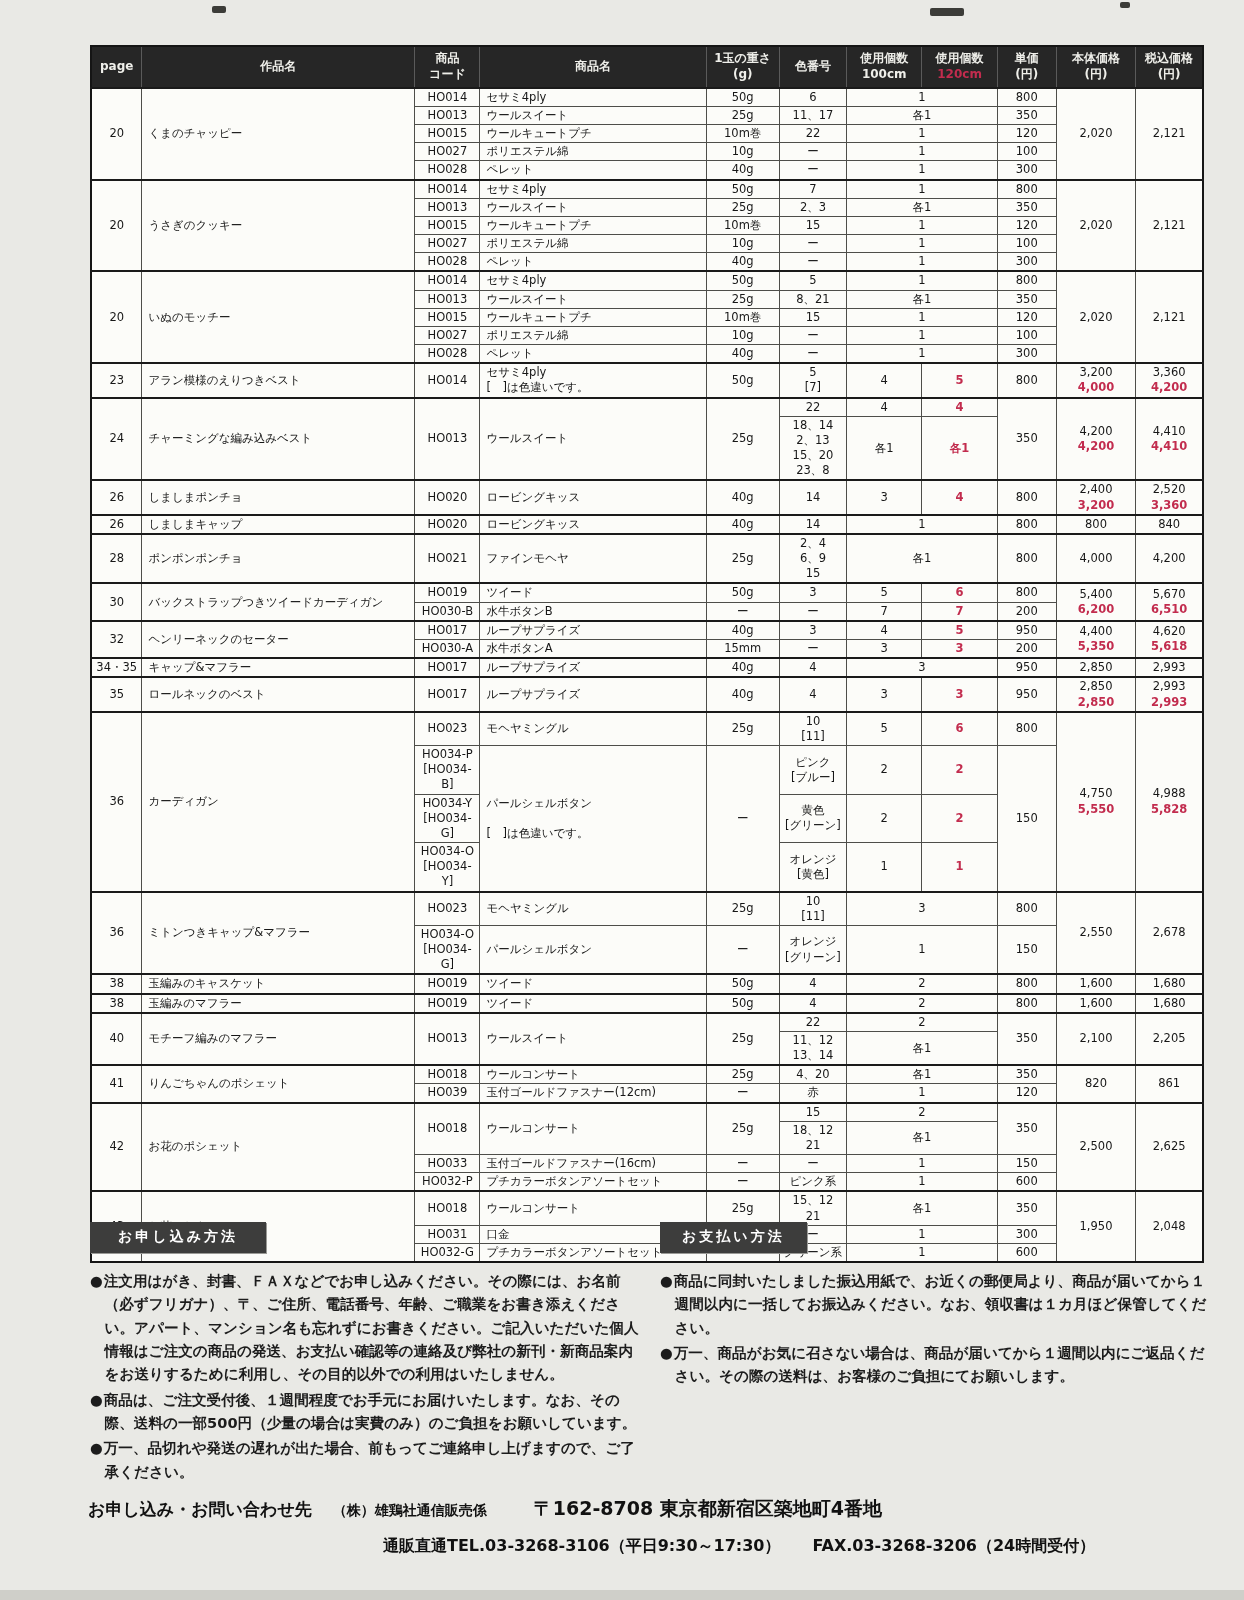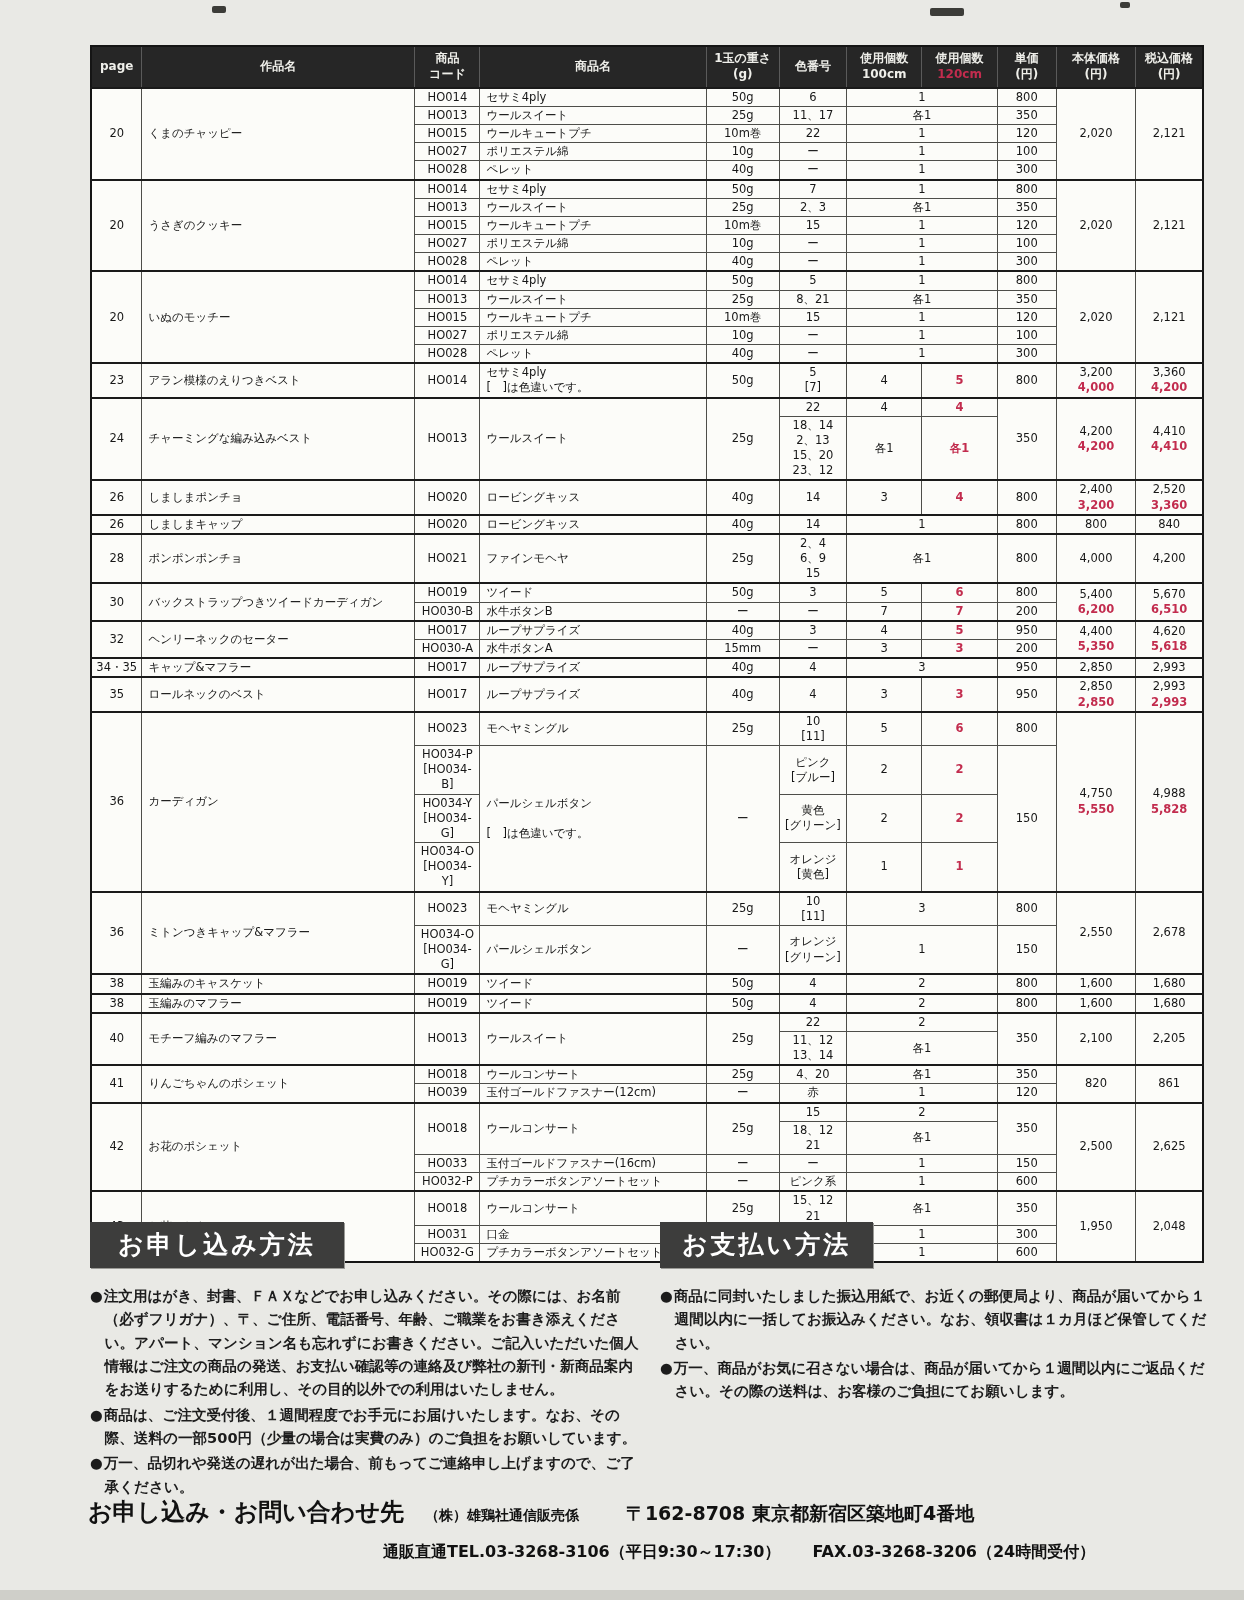--- a/index.html
+++ b/index.html
@@ -33,34 +33,34 @@
   td.al-l{text-align:left;padding-left:6px;}
   .red{color:#c22c4e;font-weight:bold;}
   td div, th div{min-height:13px;}
 
   
   .info{position:absolute;top:1222px;width:556px;}
   .info.apply{left:90px;}
   .info.pay{left:660px;width:548px;}
   .info-title{
     display:inline-block;background:#3d3d3c;color:#ffffff;
-    font-size:25px;font-weight:bold;letter-spacing:3px;
+    font-size:14px;font-weight:bold;letter-spacing:3px;
     padding:6px 28px 7px 28px;
     box-shadow:1px 1px 0 #9a9a96;
   }
   .info.pay .info-title{padding:6px 22px 7px 22px;}
   .bullets{margin:16px 0 15px 0;padding:0;list-style:none;
     font-size:14.6px;font-weight:600;line-height:1.6;color:#1c1c1c;}
   .bullets li{padding-left:1em;text-indent:-1em;margin:0 0 2px 0;}
   .bullets li::before{content:"●";margin-right:1px;}
 
   
   .footer{position:absolute;left:88px;top:1496px;width:1120px;color:#111;}
   .f-line1{font-size:20px;font-weight:bold;white-space:nowrap;}
-  .f-label{font-size:24px;text-align:center;}
+  .f-label{font-size:17px;text-align:center;}
   .f-company{font-size:14px;margin-left:14px;}
   .f-addr{font-size:19px;margin-left:40px;}
   .f-line2{font-size:16px;font-weight:bold;margin:14px 0 0 295px;white-space:nowrap;}
 </style>
 </head>
 <body>
 
 <div class="artifact" style="left:212px;top:6px;width:14px;height:7px;"></div>
 <div class="artifact" style="left:930px;top:8px;width:34px;height:8px;"></div>
 <div class="artifact" style="left:1120px;top:2px;width:10px;height:6px;"></div>
@@ -535,21 +535,21 @@
           <td rowspan="2">
             <div>4,410</div>
             <div class="red">4,410</div>
           </td>
         </tr>
         <tr>
           <td>
             <div>18、14</div>
             <div>2、13</div>
             <div>15、20</div>
-            <div>23、12</div>
+            <div>23、8</div>
           </td>
           <td>
             <div>各1</div>
           </td>
           <td>
             <div class="red">各1</div>
           </td>
         </tr>
         <tr class="sec">
           <td>

